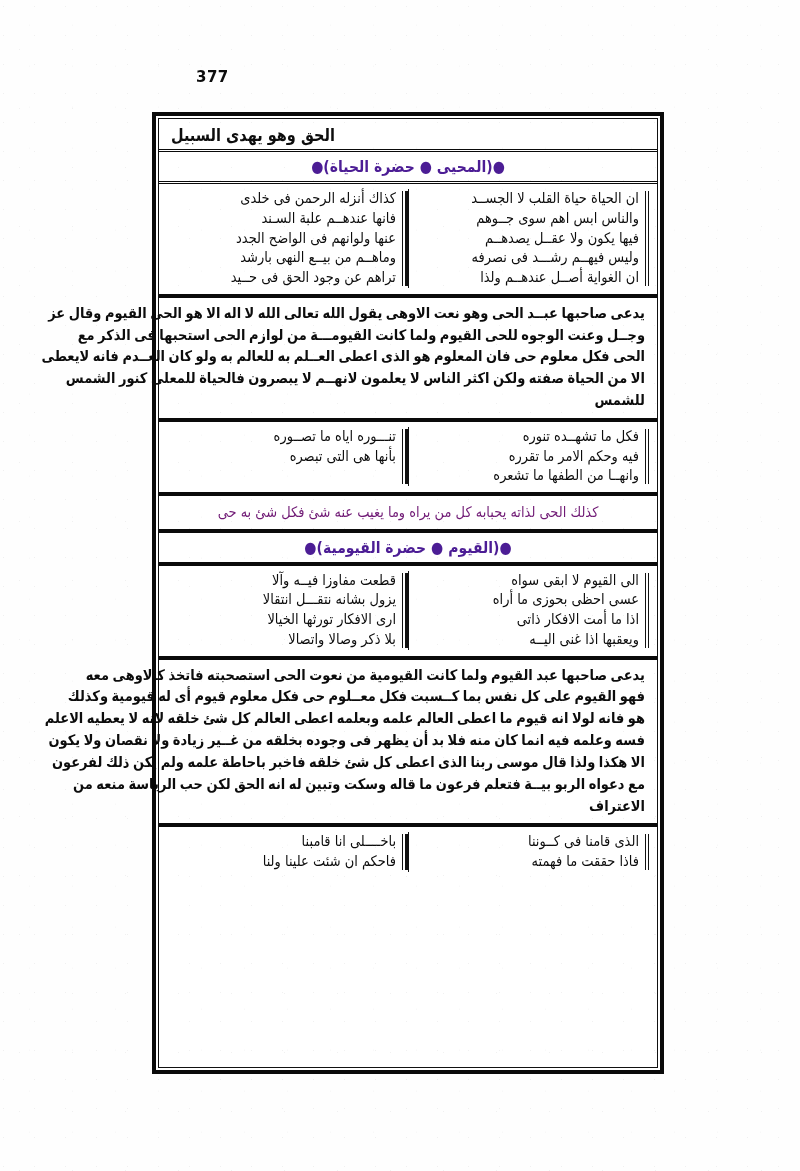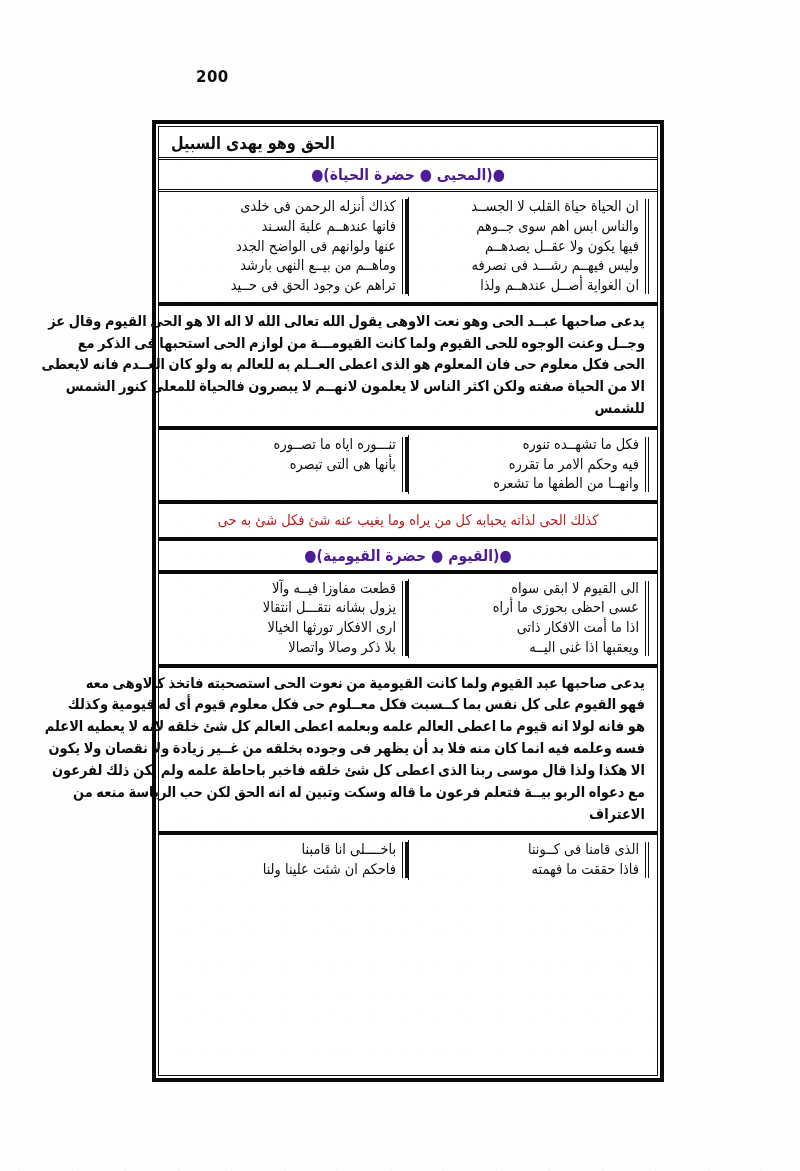--- a/index.html
+++ b/index.html
@@ -31,21 +31,21 @@
     font-size: 15px;
     font-weight: bold;
     color: #0d0d0d;
     letter-spacing: 0.5px;
     font-family: "DejaVu Sans", sans-serif;
   }
 
   
   .text-frame {
     position: absolute;
-    top: 120px;
+    top: 112px;
     left: 152px;
     width: 512px;
     height: 962px;
     border: 4px solid #0a0a0a;
     background: #ffffff;
     box-sizing: border-box;
     padding: 2px;
   }
   .frame-inner {
     width: 100%;
@@ -171,21 +171,21 @@
     transform-origin: right center;
   }
   .prose-block .prose-line.tail {
   }
 
   .prose-single {
     direction: rtl;
     text-align: center;
     font-size: 13px;
     line-height: 1.5;
-    color: #b91c1c;
+    color: #701a75;
     padding: 6px 12px 7px 12px;
     white-space: nowrap;
   }
   .prose-single .ps-text {
     display: inline-block;
     transform: scaleY(1.12);
   }
 
   
   .scan-noise {
@@ -198,21 +198,21 @@
       radial-gradient(circle at 68% 61%, #000 0.5px, transparent 0.6px),
       radial-gradient(circle at 37% 84%, #000 0.5px, transparent 0.6px);
     background-size: 31px 29px, 43px 41px, 53px 59px;
   }
 </style>
 </head>
 <body>
 
 <div class="scan-page">
 
-  <div class="folio-number">200</div>
+  <div class="folio-number">377</div>
 
   <div class="text-frame">
     <div class="frame-inner">
 
       <div class="band running-header rule-double">
         <span class="hdr-text">الحق وهو يهدى السبيل</span>
       </div>
 
       <div class="band section-heading rule-double">
         <span class="heading-text">●(المحيى ● حضرة الحياة)●</span>

